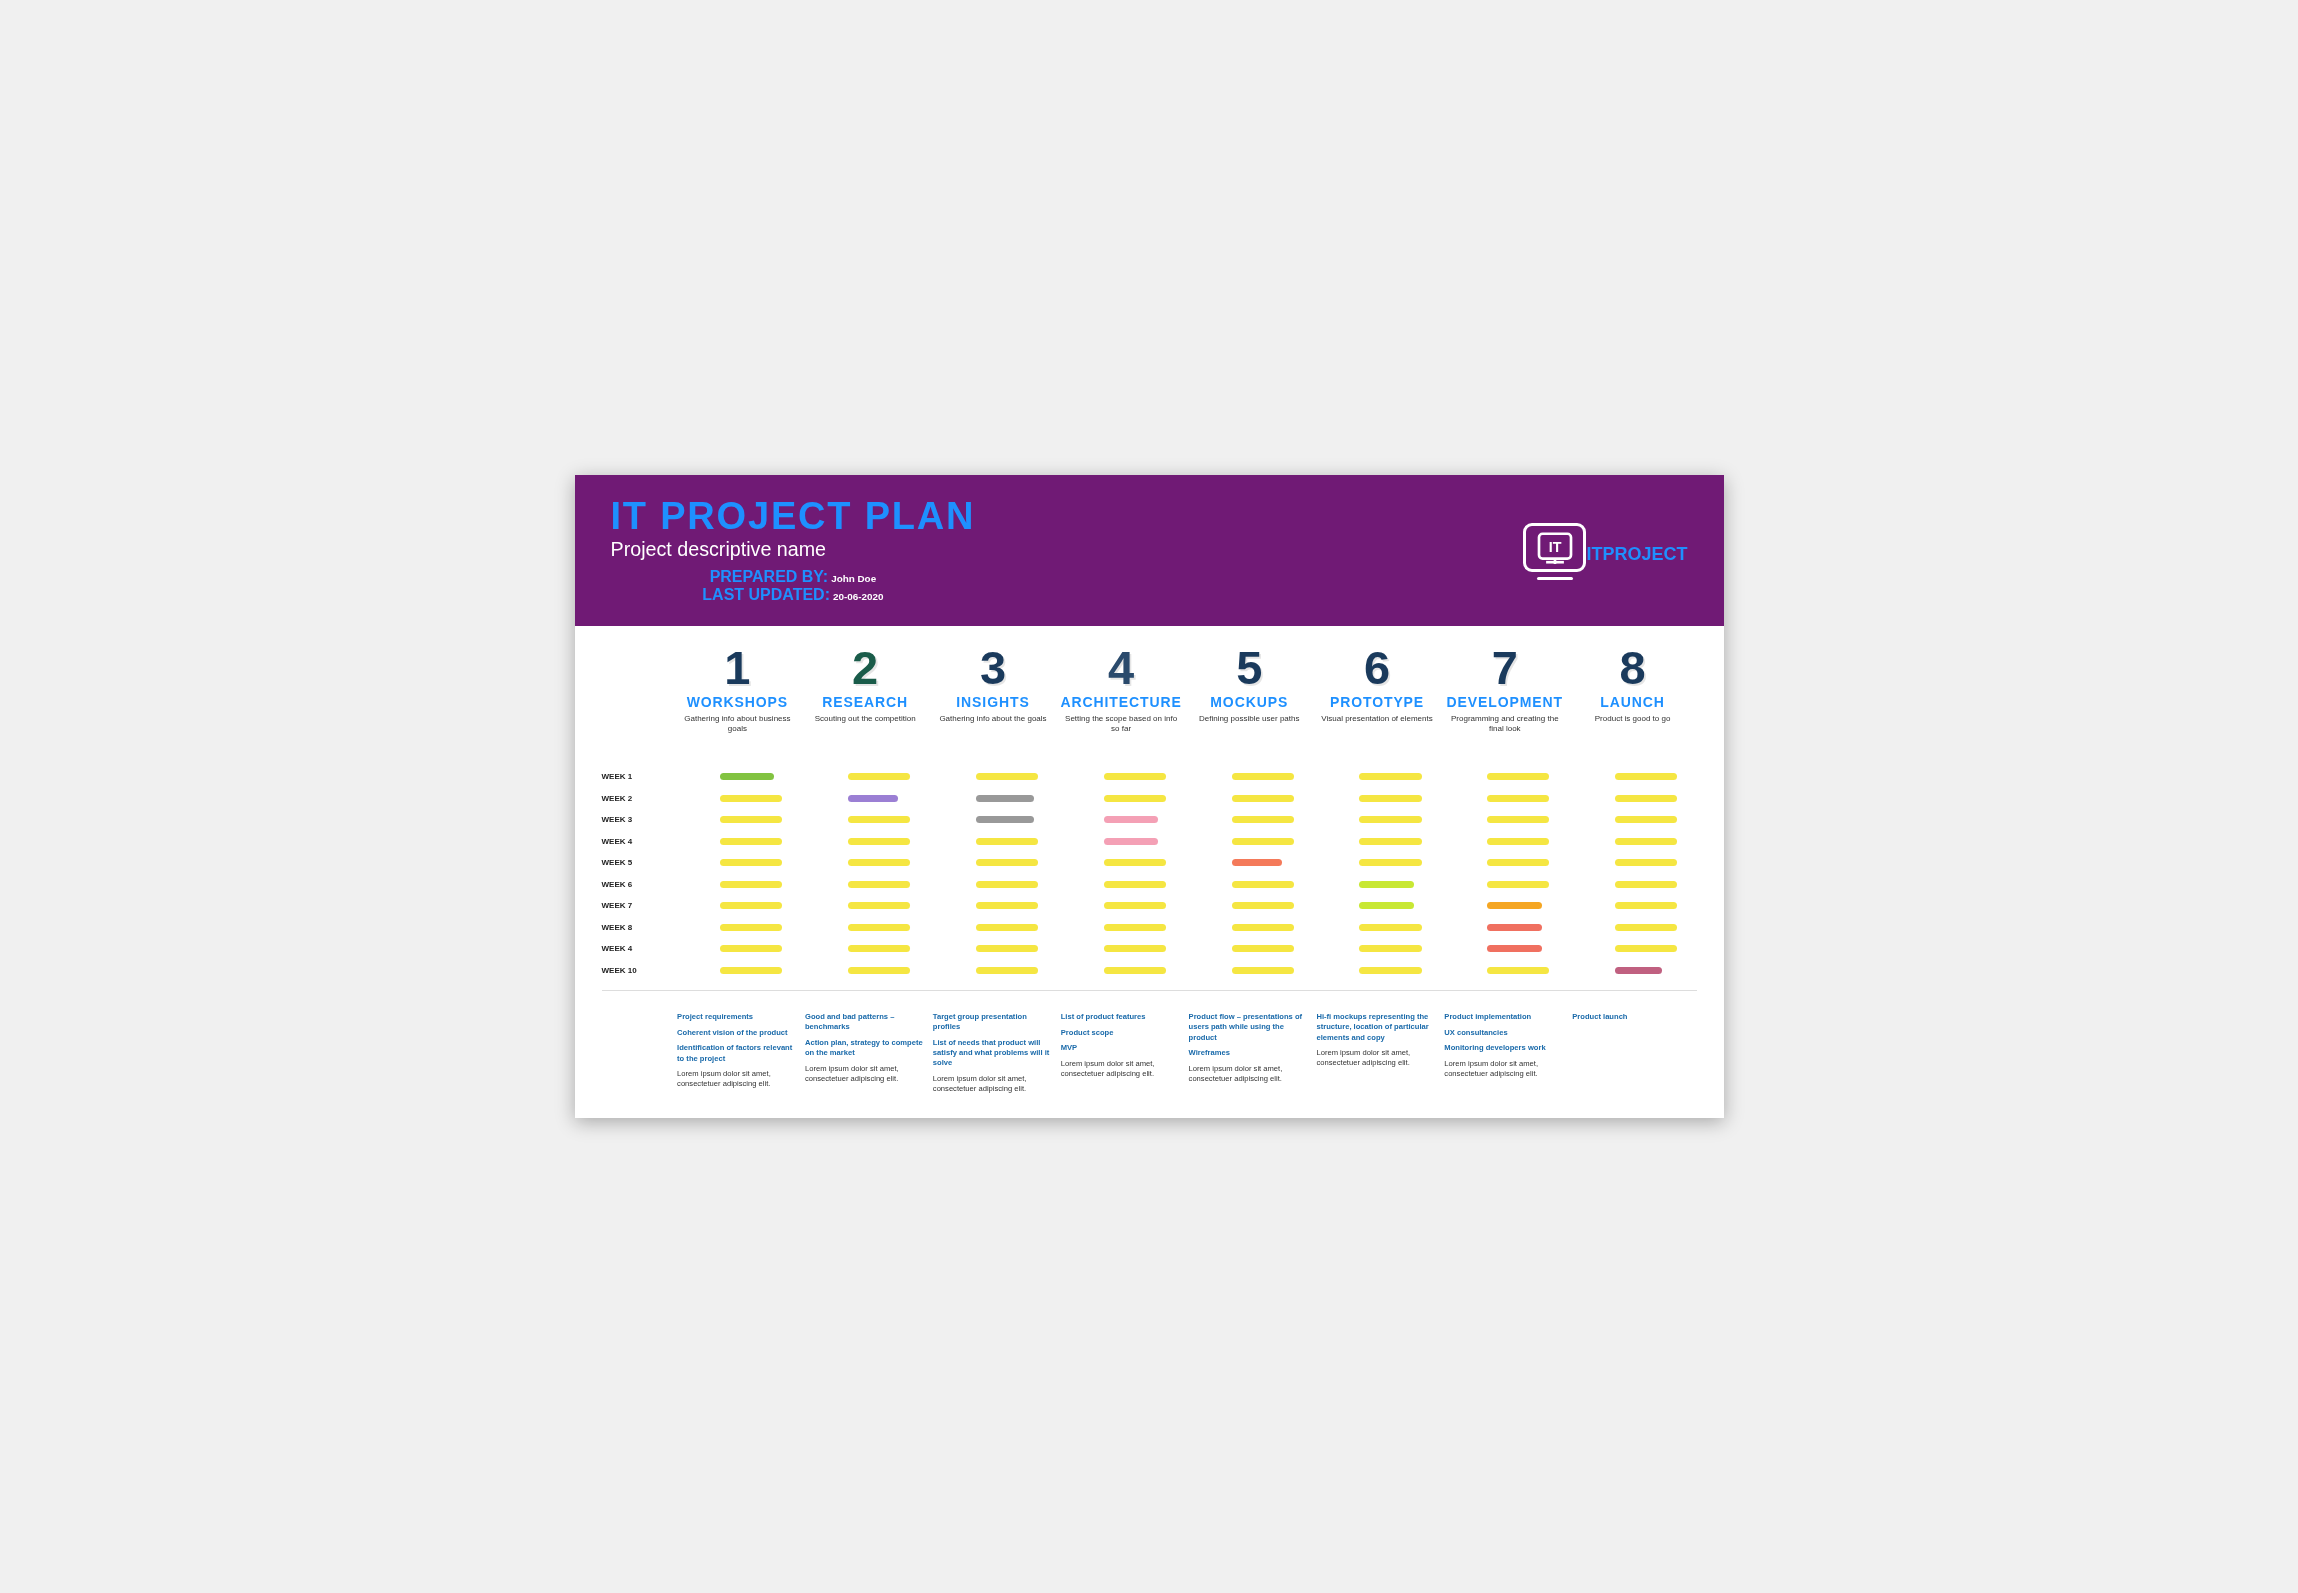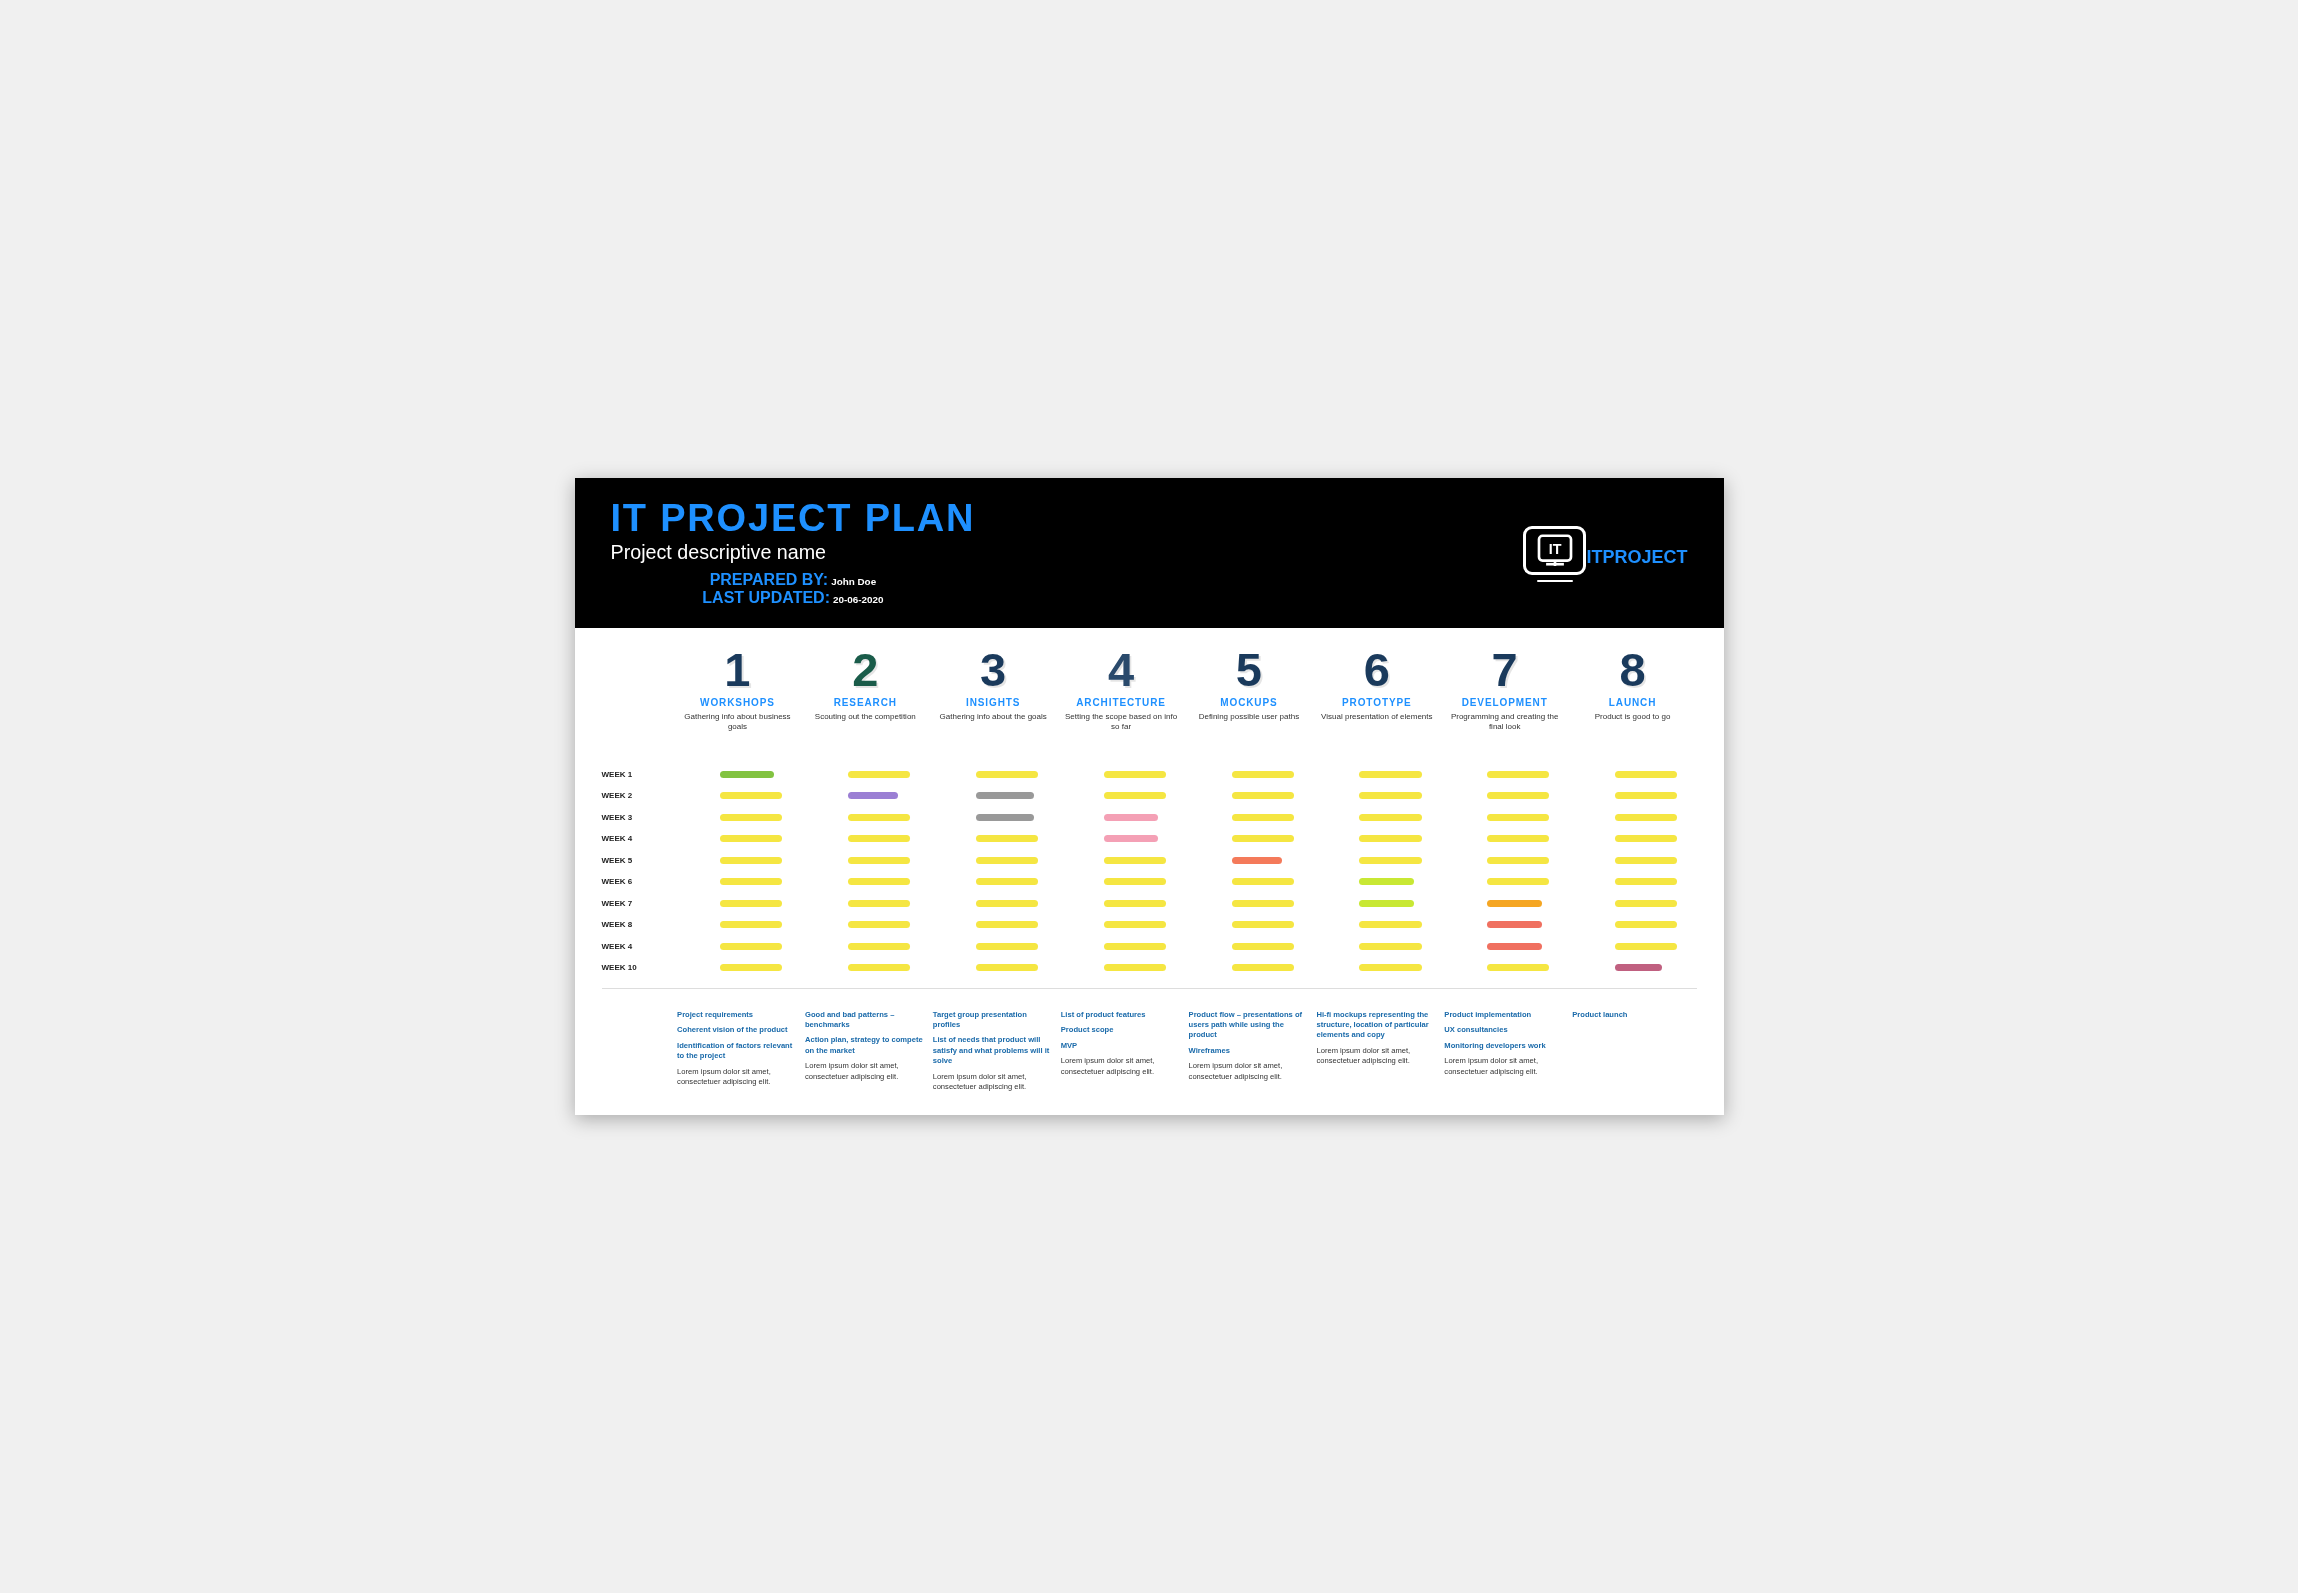--- a/index.html
+++ b/index.html
@@ -11,21 +11,21 @@
       align-items: center;
       min-height: 100vh;
     }
     .page {
       width: 1149px;
       background: white;
       box-shadow: 0 3.6px 18px rgba(0,0,0,0.3);
     }
     
     .header {
-      background: #000000;
+      background: #701a75;
       color: white;
       padding: 21.5px 36px;
       display: flex;
       justify-content: space-between;
       align-items: center;
     }
     .header-left {}
     .header-title {
       font-size: 38px;
       font-weight: 900;
@@ -106,21 +106,21 @@
     }
     .phase-number {
       font-size: 47px;
       font-weight: 900;
       color: #1a3a5c;
       line-height: 1;
       font-family: 'Arial Black', Arial, sans-serif;
       text-shadow: 1.8px 1.8px 0px rgba(0,0,0,0.1);
     }
     .phase-name {
-      font-size: 10px;
+      font-size: 14px;
       font-weight: bold;
       color: #1e90ff;
       letter-spacing: 0.9px;
       margin-top: 3.6px;
       margin-bottom: 3.6px;
     }
     .phase-desc {
       font-size: 8px;
       color: #333;
       line-height: 1.3;

